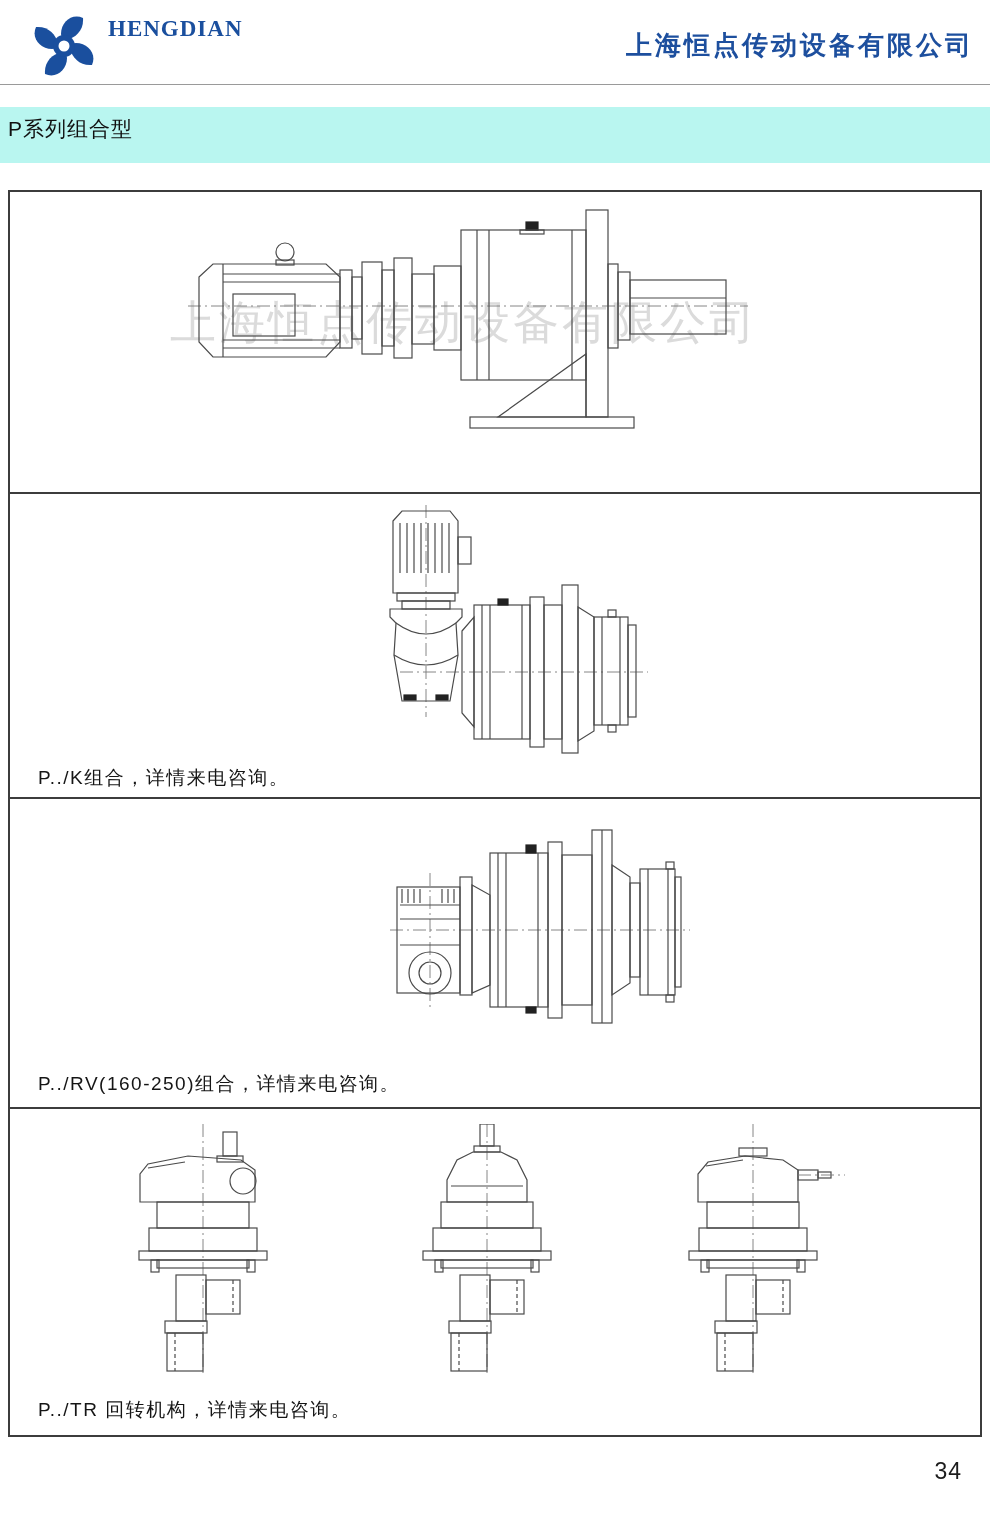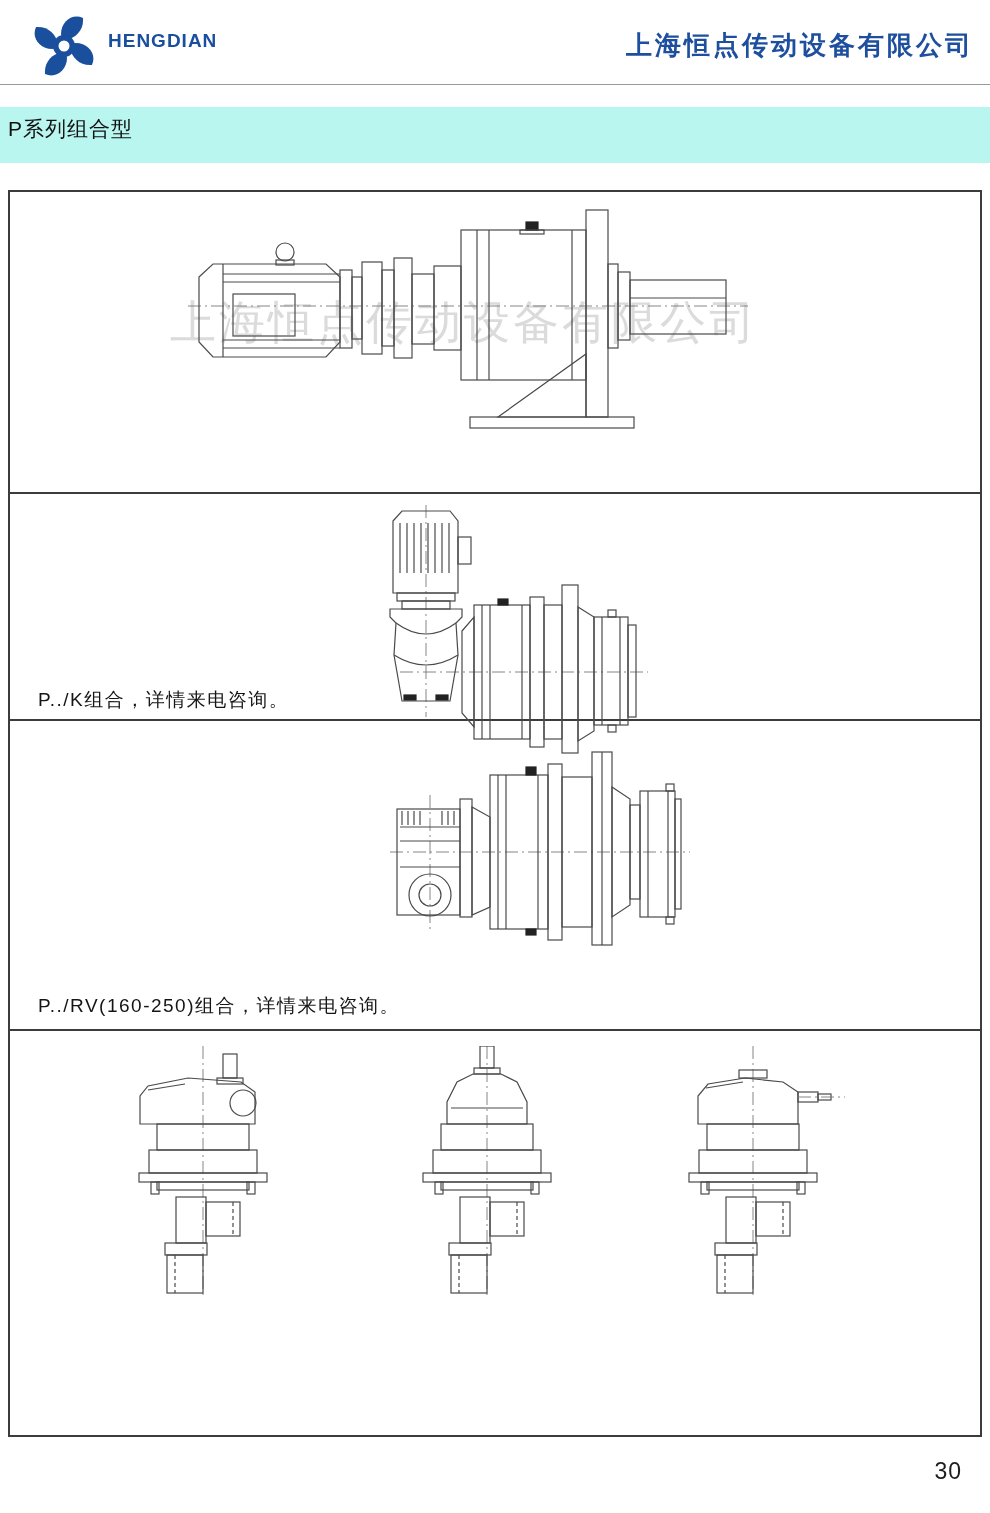--- a/index.html
+++ b/index.html
@@ -14,23 +14,24 @@
     position:relative;
     width:990px;height:1513px;
     background:#ffffff;
     font-family:"Liberation Sans",sans-serif;
     overflow:hidden;
   }
   
   .header{position:absolute;left:0;top:0;width:990px;height:85px;}
   .logo{position:absolute;left:32px;top:14px;width:64px;height:64px;}
   .brand{
-    position:absolute;left:108px;top:30px;
-    font-size:19px;font-weight:bold;letter-spacing:1px;
+    position:absolute;left:108px;top:16px;
+    font-size:23px;font-weight:bold;letter-spacing:1px;
     color:var(--brand-blue);
+    font-family:Liberation Serif, serif;
   }
   .company{
     position:absolute;right:16px;top:28px;
     font-family:"Liberation Serif",serif;
     font-size:26px;font-weight:bold;letter-spacing:3px;
     color:var(--company-blue);
   }
   .header-rule{
     position:absolute;left:0;top:84px;width:990px;height:0;
     border-top:1px solid #9a9a9a;
@@ -45,21 +46,21 @@
     font-size:21px;color:#101010;letter-spacing:1px;
   }
   
   .box{
     position:absolute;left:8px;top:190px;width:974px;height:1247px;
     border:2px solid var(--border-dark);
     background:#fff;
   }
   .panel{position:relative;width:100%;}
   .panel-1{height:302px;border-bottom:2px solid var(--border-dark);}
-  .panel-2{height:227px;border-bottom:2px solid var(--border-dark);}
+  .panel-2{height:305px;border-bottom:2px solid var(--border-dark);}
   .panel-3{height:310px;border-bottom:2px solid var(--border-dark);padding-left:36px;}
   .panel-4{height:326px;}
   .caption{
     position:absolute;left:28px;
     font-size:19px;color:#151515;letter-spacing:1.5px;
     white-space:nowrap;
   }
   .cap-1{bottom:8px;}
   .cap-2{bottom:6px;}
   .cap-3{bottom:10px;}
@@ -311,19 +312,20 @@
           <rect x="-52" y="136" width="8" height="12"></rect>
           <rect x="44" y="136" width="8" height="12"></rect>
           <rect x="-27" y="151" width="30" height="46"></rect>
           <rect x="3" y="156" width="34" height="34"></rect>
           <line class="dsh" x1="30" y1="156" x2="30" y2="190"></line>
           <rect x="-38" y="197" width="42" height="12"></rect>
           <rect x="-36" y="209" width="36" height="38"></rect>
           <line class="dsh" x1="-28" y1="209" x2="-28" y2="247"></line>
         </g>
       </svg>
+      <div class="caption cap-4">P../TR 回转机构，详情来电咨询。</div>
     </div>
 
   </div>
 
-  <div class="page-num">30</div>
+  <div class="page-num">34</div>
 
 </div>
 
 </body></html>

